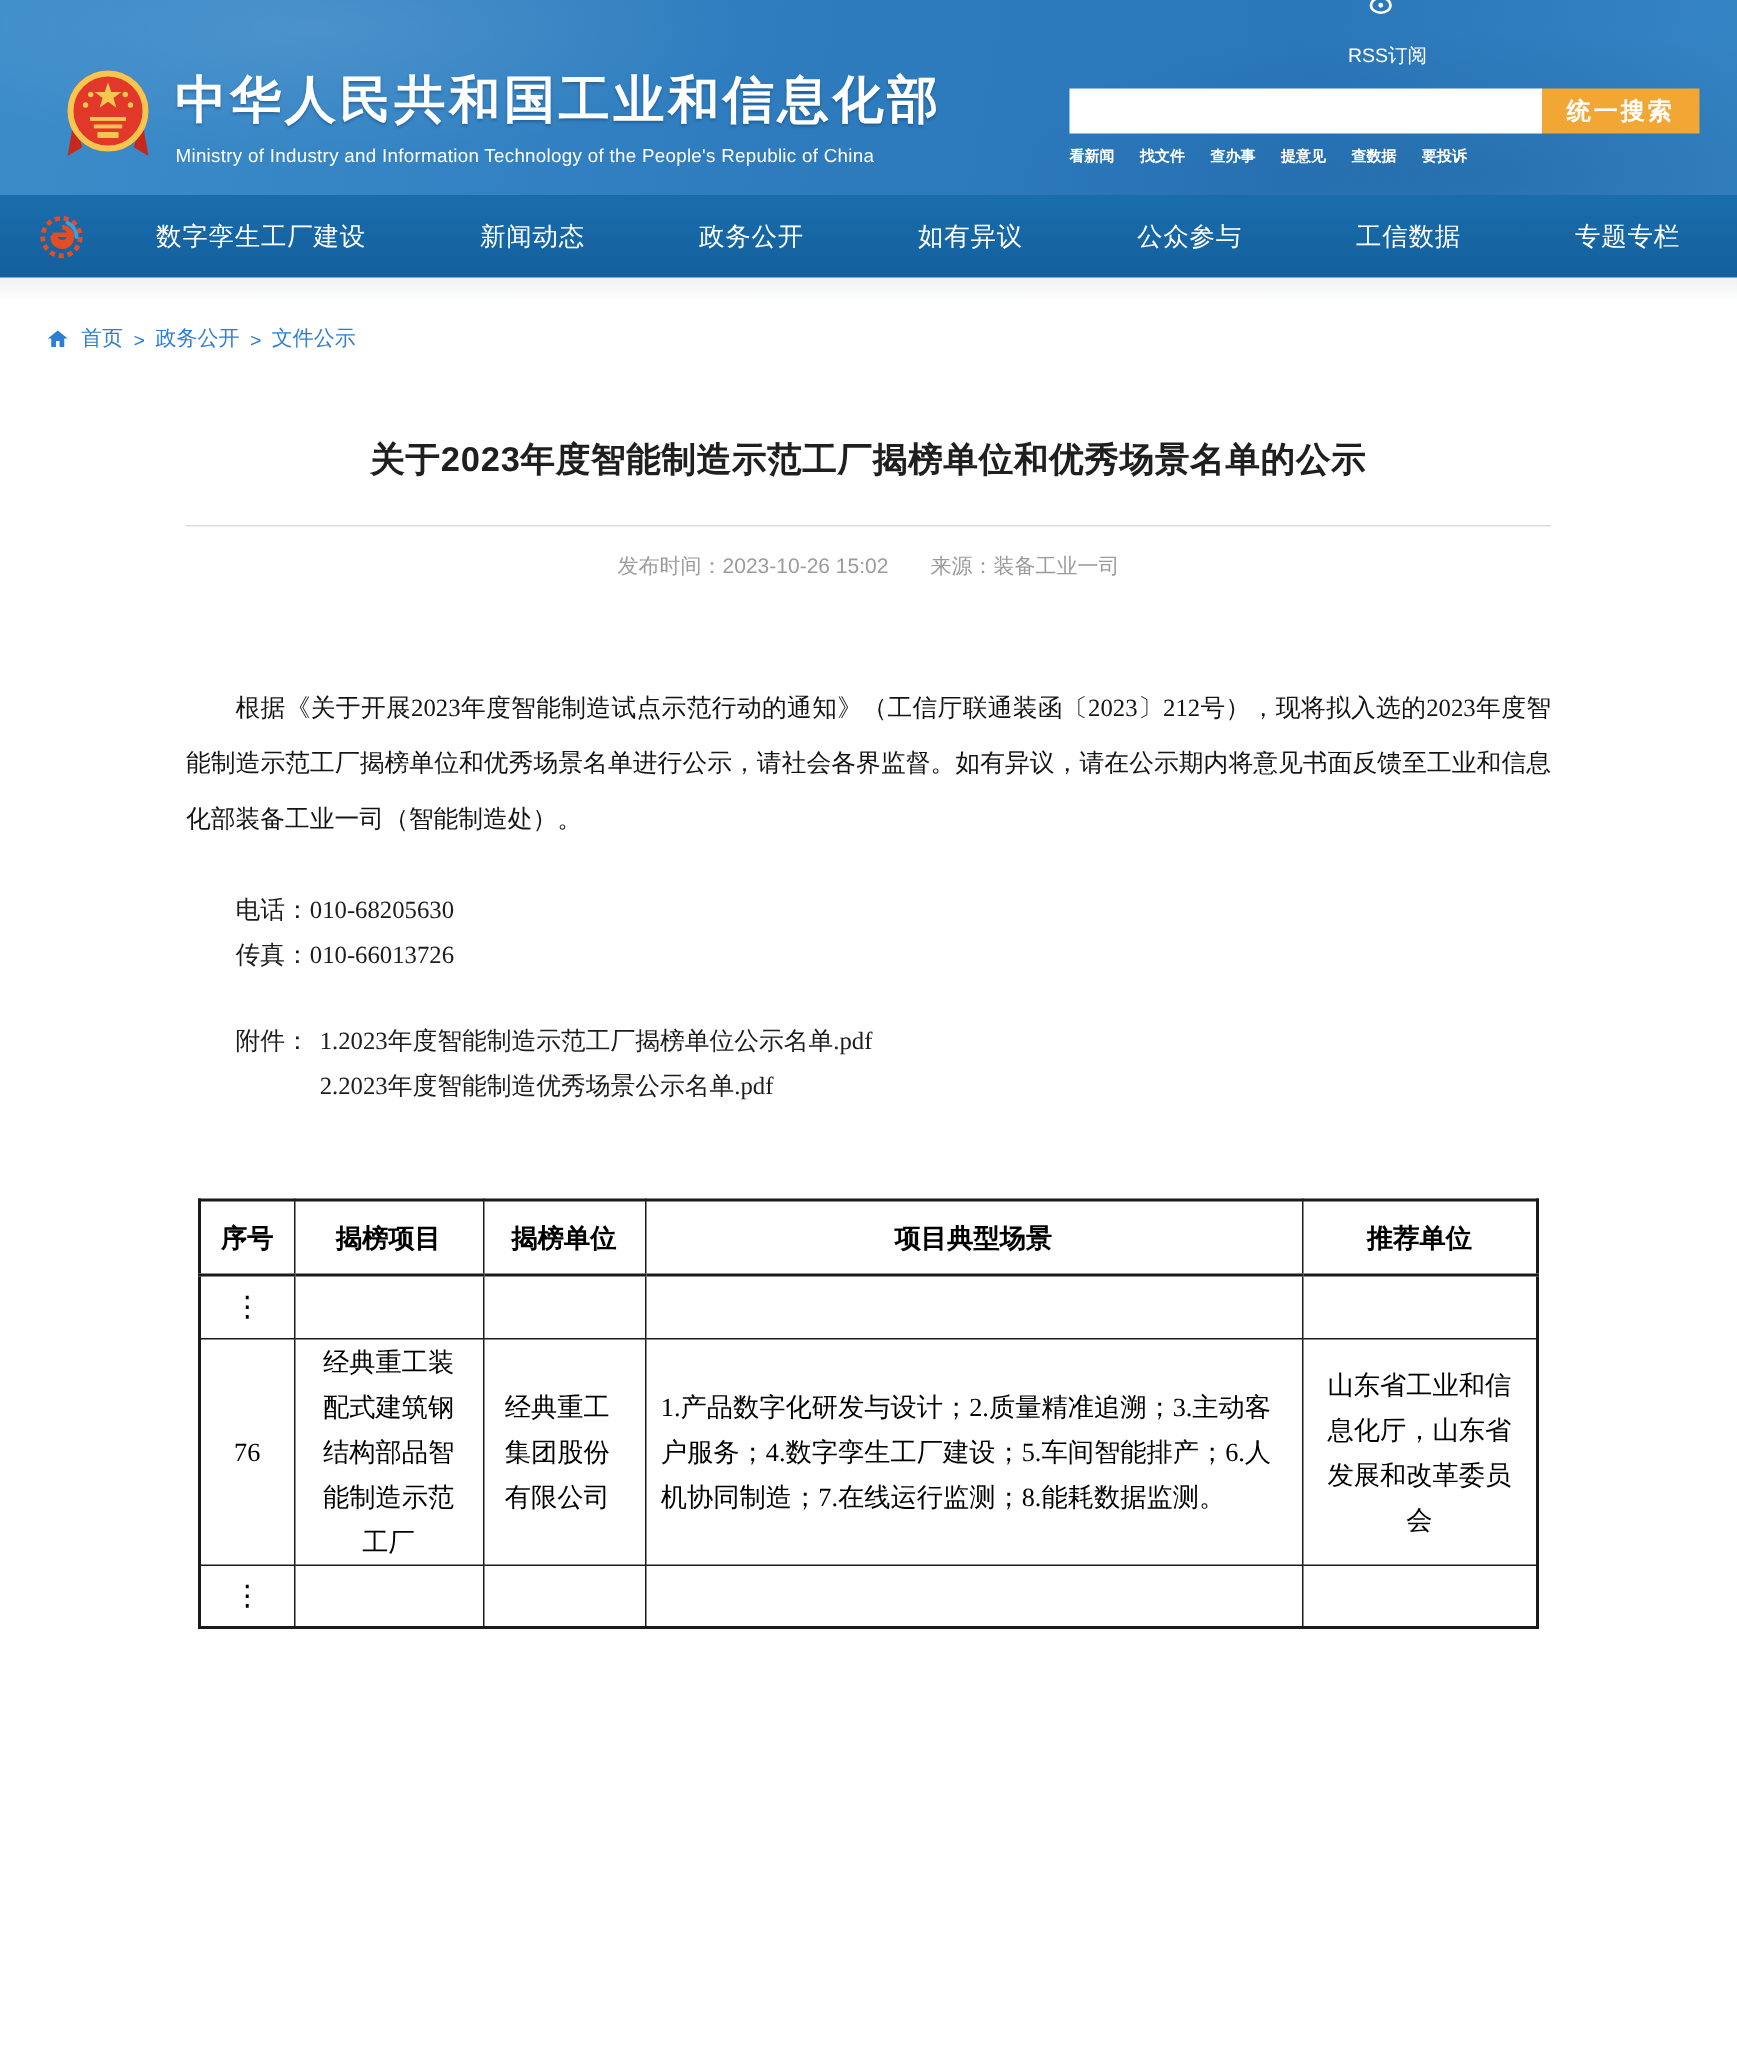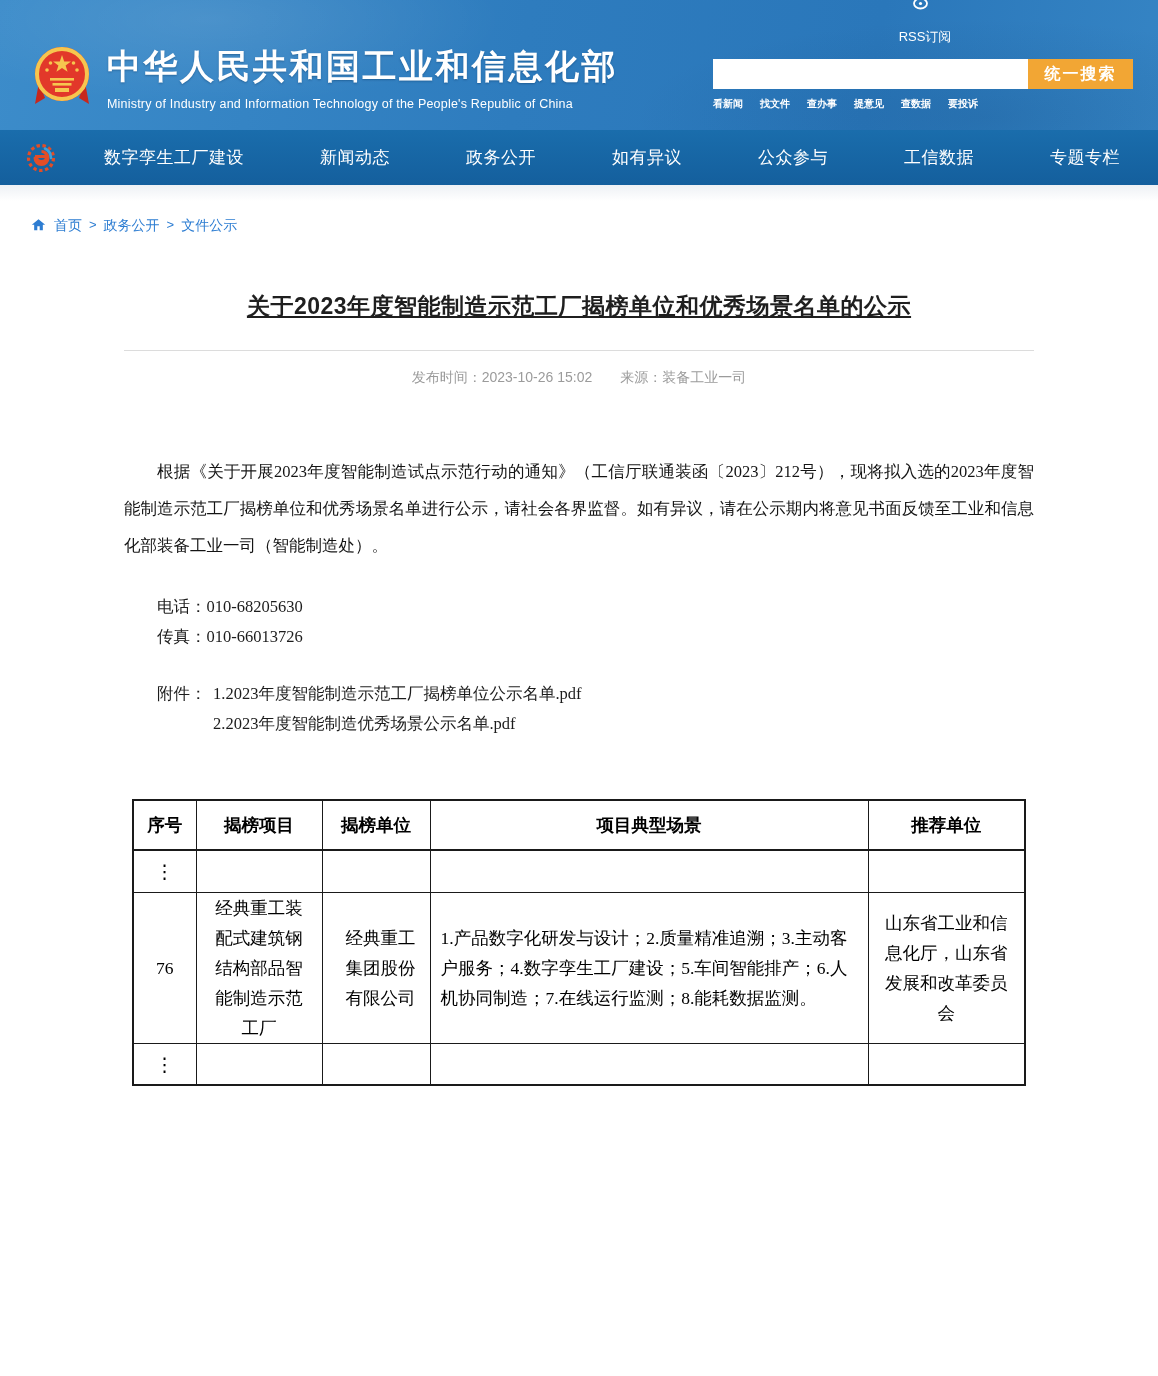--- a/index.html
+++ b/index.html
@@ -12,21 +12,21 @@
     background: linear-gradient(100deg, #3c8cca 0%, #2e7cbe 45%, #2a77ba 75%, #3584c4 100%);
     position: relative;
   }
   .site-header::after {
     content: ""; position: absolute; inset: 0;
     background:
       radial-gradient(ellipse 420px 120px at 18% 15%, rgba(255,255,255,.10), transparent 70%),
       radial-gradient(ellipse 500px 140px at 85% 90%, rgba(10,60,110,.18), transparent 70%);
     pointer-events: none;
   }
-  .brand { position: absolute; left: 33px; top: 42px; display: flex; align-items: center; z-index: 2; }
+  .brand { position: absolute; left: 43px; top: 42px; display: flex; align-items: center; z-index: 2; }
   .brand .emblem { width: 58px; height: 70px; margin-right: 16px; }
   .brand-text .cn {
     color: #fff; font-size: 34px; font-weight: bold; letter-spacing: 2.5px;
     text-shadow: 0 1px 2px rgba(0,40,80,.35);
   }
   .brand-text .en { color: #fff; font-size: 12.5px; margin-top: 7px; letter-spacing: .2px; }
 
   .header-right { position: absolute; right: 25px; top: 12px; width: 420px; z-index: 2; }
   .icon-row { display: flex; justify-content: flex-end; align-items: center; gap: 15px; height: 34px; flex-direction: column; }
   .hicon { width: 26px; height: 26px; display: inline-flex; align-items: center; justify-content: center; cursor: pointer; }
@@ -49,30 +49,30 @@
   .nav-bar {
     height: 55px; background: linear-gradient(#1a6dac, #145f9d);
     display: flex; align-items: center; position: relative;
   }
   .nav-logo { width: 36px; height: 36px; margin-left: 24px; flex: 0 0 auto; }
   .nav-items { display: flex; margin-left: 44px; column-gap: 76px; }
   .nav-item { color: #fff; font-size: 17px; cursor: pointer; white-space: nowrap; letter-spacing: .5px; }
 
   
   .below-nav { background: linear-gradient(#eef1f5, #ffffff 16px); }
-  .breadcrumb { display: flex; align-items: flex-start; gap: 7px; padding: 32px 0 0 30px; font-size: 14px; }
+  .breadcrumb { display: flex; align-items: center; gap: 7px; padding: 32px 0 0 30px; font-size: 14px; }
   .breadcrumb .crumb { color: #2d7dd2; cursor: pointer; }
   .breadcrumb .sep { color: #2d7dd2; font-size: 13px; }
   .home-icon { width: 17px; height: 16px; display: inline-flex; }
 
   
   .doc { width: 910px; margin: 0 auto; color: #1c1c1c; }
   .article-title {
     text-align: center; font-size: 23px; font-weight: bold; color: #1f1f1f;
-    margin-top: 56px; letter-spacing: .5px; text-decoration: underline;
+    margin-top: 56px; letter-spacing: .5px;
   }
   .title-divider { height: 1px; background: #dcdcdc; margin-top: 28px; }
   .meta-line { text-align: center; color: #9b9b9b; font-size: 14px; margin-top: 18px; }
   .meta-line .gap { display: inline-block; width: 28px; }
 
   .doc-serif { font-family: "Liberation Serif", "DejaVu Serif", serif; }
   .para {
     margin-top: 66px; font-size: 16.5px; line-height: 37px; text-align: justify;
     text-indent: 2em; color: #141414;
   }
@@ -93,21 +93,21 @@
     width: 892px; margin: 60px auto 0 auto; border-collapse: collapse;
     table-layout: fixed; font-family: "Liberation Serif", "DejaVu Serif", serif;
     color: #000; border: 2px solid #1a1a1a;
   }
   .pub-table td, .pub-table th { border: 1px solid #1a1a1a; vertical-align: middle; }
   .pub-table th { font-size: 17.5px; font-weight: bold; text-align: center; height: 50px; border-bottom-width: 2px; }
   .row-ellipsis td { height: 42px; text-align: center; font-size: 19px; font-family: "DejaVu Sans", sans-serif; }
   .row-main td { height: 150px; font-size: 17.5px; line-height: 30px; }
   .cell-seq { text-align: center; }
   .cell-project { text-align: center; padding: 0 14px; }
-  .cell-unit { text-align: right; padding: 0 14px; }
+  .cell-unit { text-align: left; padding: 0 14px; }
   .cell-scenes { text-align: left; padding: 4px 10px; }
   .cell-recommender { text-align: center; padding: 0 12px; }
 </style>
 </head>
 <body>
 
 <header class="site-header">
   <div class="brand">
     <svg class="emblem" viewBox="0 0 58 70">
       <path d="M6 40 L2 62 L12 56 Z" fill="#c8271c"></path>

